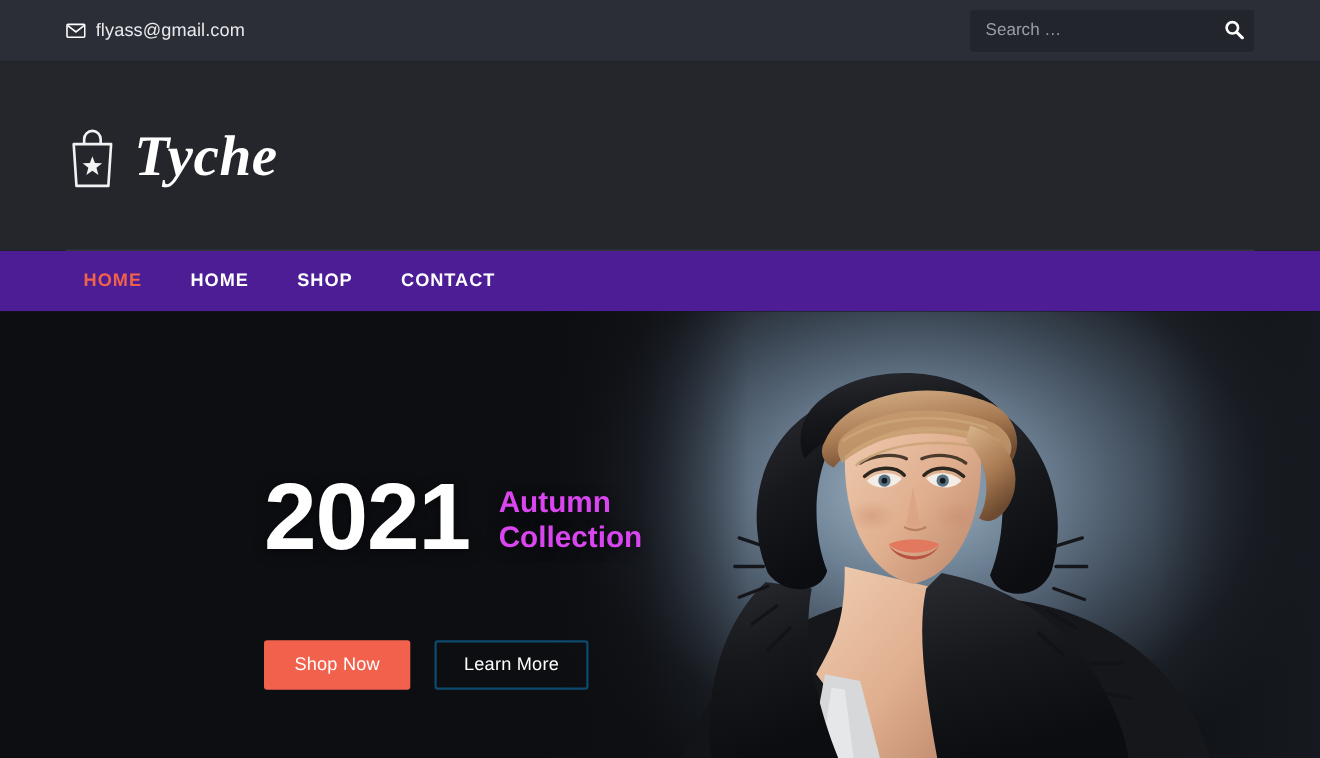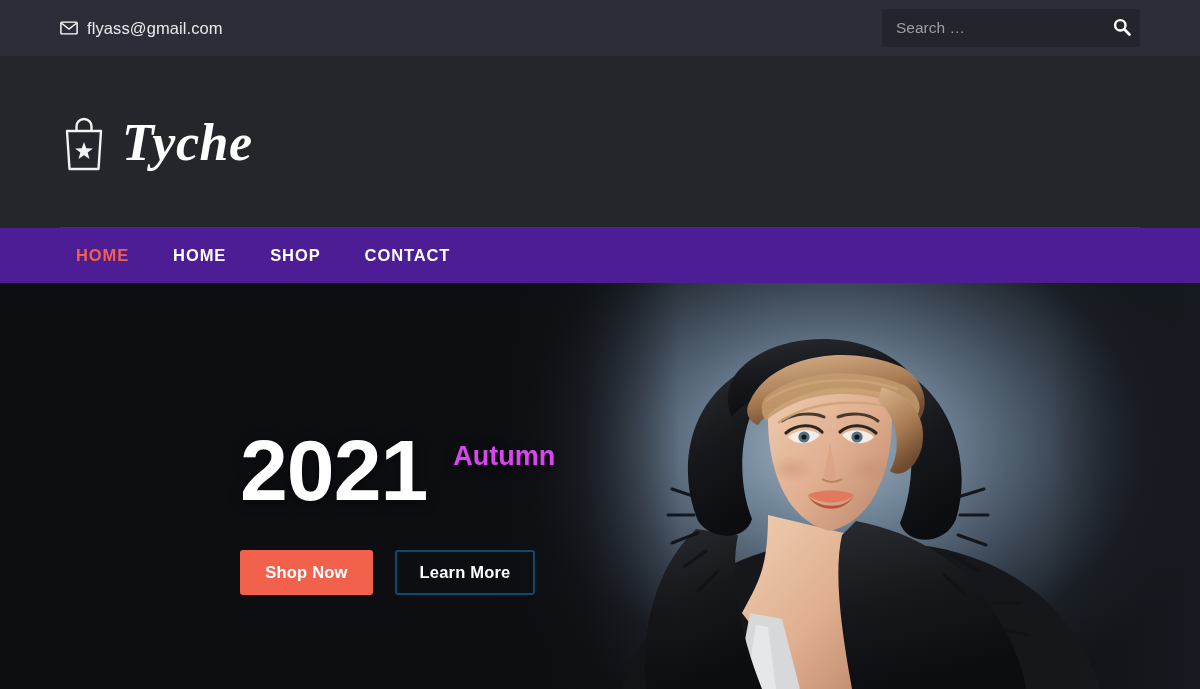--- a/index.html
+++ b/index.html
@@ -156,25 +156,25 @@
     font-weight: bold;
     line-height: 1.18;
     padding-top: 10px;
     text-shadow: 0 2px 12px rgba(0,0,0,.55);
   }
   .headline-sub span { display: block; }
   .hero-buttons { display: flex; gap: 22px; margin-top: 40px; }
   .btn {
     font-family: "Liberation Sans", sans-serif;
     font-size: 16.5px;
-    font-weight: bold;
+    font-weight: normal;
     letter-spacing: .2px;
     cursor: pointer;
     border-radius: 3px;
-    display: flex; align-items: center; justify-content: center;
+    display: flex; align-items: center; justify-content: center; margin-top: 32px;
   }
   .btn-primary {
     width: 133px; height: 45px;
     background: #f1614c;
     color: #ffffff;
     border: 0;
   }
   .btn-outline {
     width: 140px; height: 45px;
     background: transparent;
@@ -320,20 +320,21 @@
       </svg>
       <div class="edge-left"></div>
       <div class="edge-right"></div>
     </div>
 
     <div class="hero-copy">
       <div class="headline">
         <div class="headline-year">2021</div>
         <div class="headline-sub">
           <span>Autumn</span>
+          <span>Collection</span>
         </div>
       </div>
       <div class="hero-buttons">
         <button class="btn btn-primary">Shop Now</button>
         <button class="btn btn-outline">Learn More</button>
       </div>
     </div>
   </section>
 
 </div>

